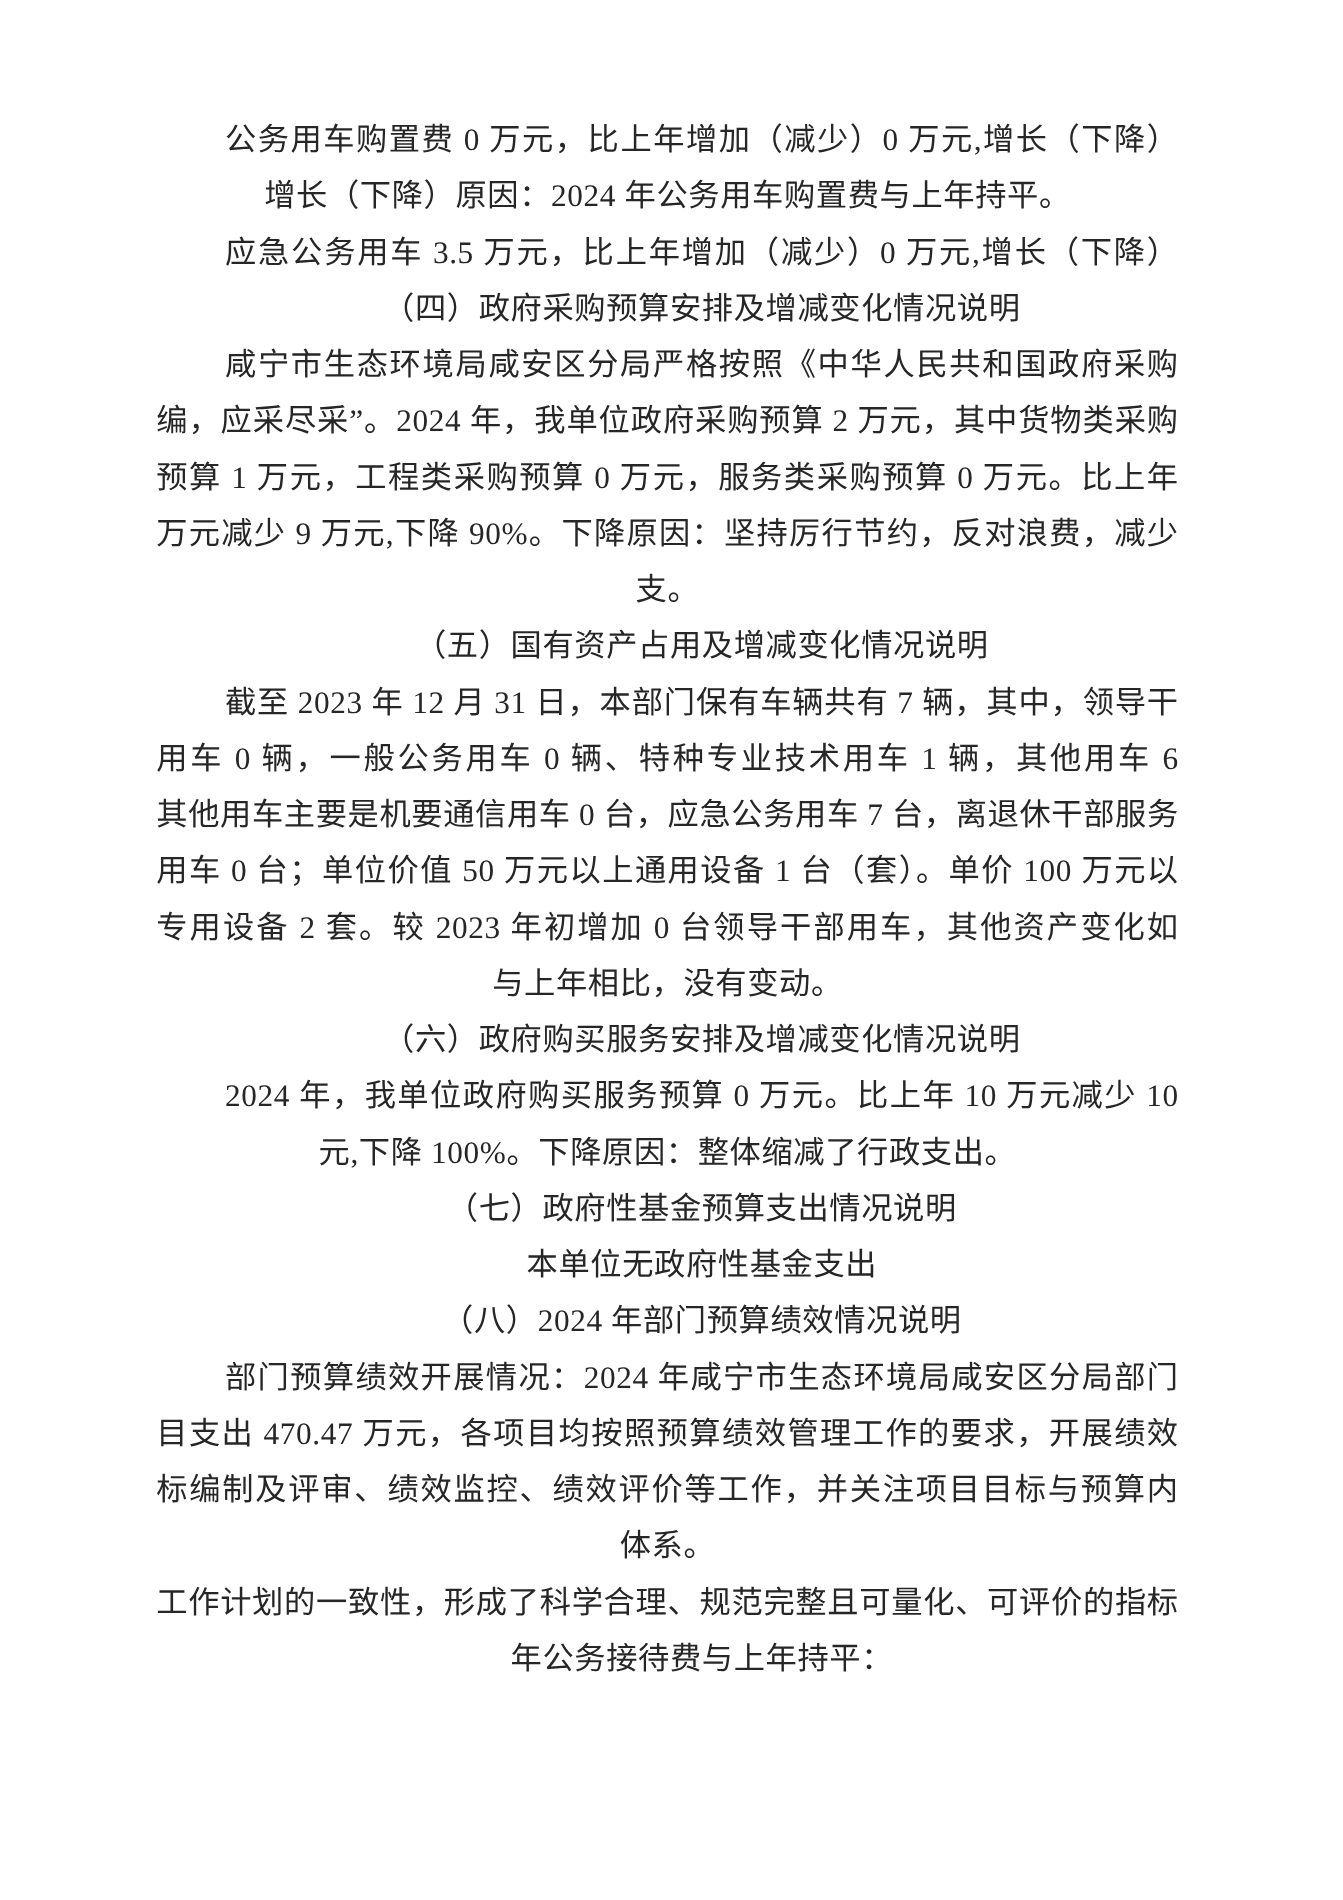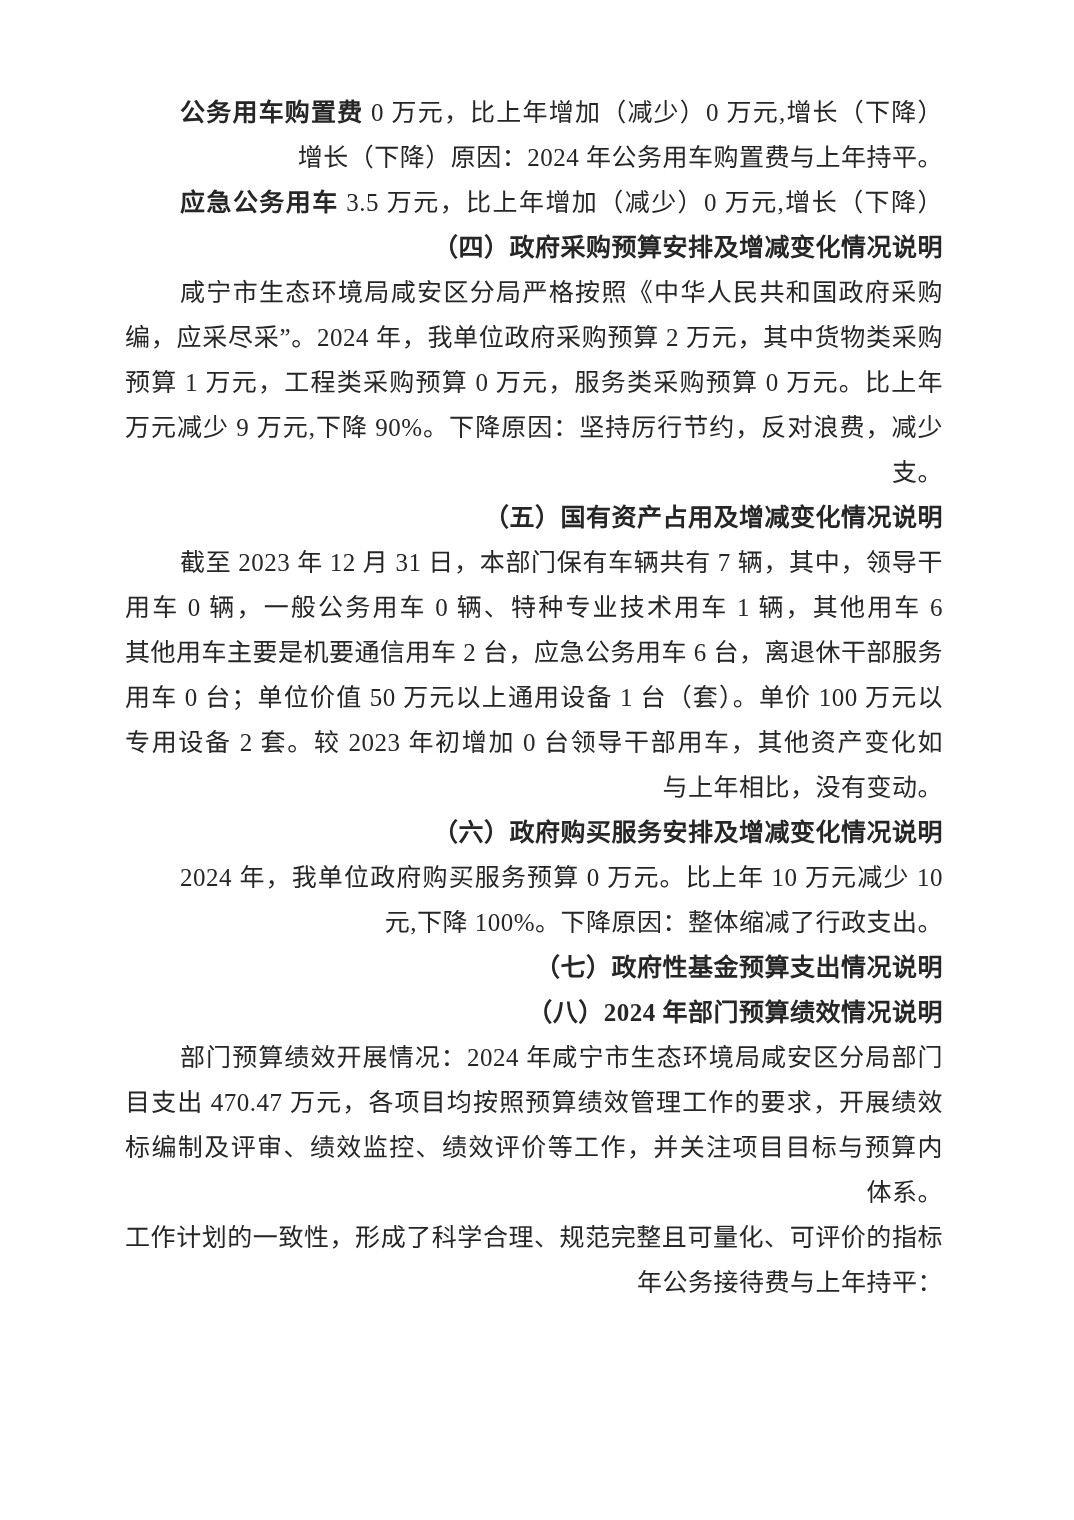--- a/index.html
+++ b/index.html
@@ -24,32 +24,32 @@
   .paragraph {
     margin: 0;
     padding: 0;
   }
   .line {
     font-size: 25px;
     line-height: 45px;
     height: 45px;
     overflow: hidden;
     color: #262626;
-    text-align: right;
+    text-align: center;
     letter-spacing: 0.5px;
   }
   .line.indent {
     padding-left: 55px;
   }
   .line.fill {
     text-align: justify;
     text-align-last: justify;
   }
   .run.bold {
-    font-weight: bold;
+    font-weight: normal;
   }
 </style>
 </head>
 <body>
 
 <div class="page" style="background: rgb(255, 255, 255); color: rgb(38, 38, 38);">
   <div class="text-block">
       <div class="paragraph">
         <div class="line indent fill"><span class="run bold">公务用车购置费</span><span class="run"> 0 万元，比上年增加（减少）0 万元,增长（下降）0%。</span></div>
         <div class="line"><span class="run">增长（下降）原因：2024 年公务用车购置费与上年持平。</span></div>
@@ -66,34 +66,37 @@
         <div class="line fill"><span class="run">预算 1 万元，工程类采购预算 0 万元，服务类采购预算 0 万元。比上年 10</span></div>
         <div class="line fill"><span class="run">万元减少 9 万元,下降 90%。下降原因：坚持厉行节约，反对浪费，减少开</span></div>
         <div class="line"><span class="run">支。</span></div>
       </div>
       <div class="paragraph">
         <div class="line indent"><span class="run bold">（五）国有资产占用及增减变化情况说明</span></div>
       </div>
       <div class="paragraph">
         <div class="line indent fill"><span class="run">截至 2023 年 12 月 31 日，本部门保有车辆共有 7 辆，其中，领导干部</span></div>
         <div class="line fill"><span class="run">用车 0 辆，一般公务用车 0 辆、特种专业技术用车 1 辆，其他用车 6 辆；</span></div>
-        <div class="line fill"><span class="run">其他用车主要是机要通信用车 2 台，应急公务用车 6 台，离退休干部服务</span></div>
+        <div class="line fill"><span class="run">其他用车主要是机要通信用车 0 台，应急公务用车 7 台，离退休干部服务</span></div>
         <div class="line fill"><span class="run">用车 0 台；单位价值 50 万元以上通用设备 1 台（套）。单价 100 万元以上</span></div>
         <div class="line fill"><span class="run">专用设备 2 套。较 2023 年初增加 0 台领导干部用车，其他资产变化如下：</span></div>
         <div class="line"><span class="run">与上年相比，没有变动。</span></div>
       </div>
       <div class="paragraph">
         <div class="line indent"><span class="run bold">（六）政府购买服务安排及增减变化情况说明</span></div>
       </div>
       <div class="paragraph">
         <div class="line indent fill"><span class="run">2024 年，我单位政府购买服务预算 0 万元。比上年 10 万元减少 10 万</span></div>
         <div class="line"><span class="run">元,下降 100%。下降原因：整体缩减了行政支出。</span></div>
       </div>
       <div class="paragraph">
         <div class="line indent"><span class="run bold">（七）政府性基金预算支出情况说明</span></div>
+      </div>
+      <div class="paragraph">
+        <div class="line indent"><span class="run">本单位无政府性基金支出</span></div>
       </div>
       <div class="paragraph">
         <div class="line indent"><span class="run bold">（八）2024 年部门预算绩效情况说明</span></div>
       </div>
       <div class="paragraph">
         <div class="line indent fill"><span class="run">部门预算绩效开展情况：2024 年咸宁市生态环境局咸安区分局部门项</span></div>
         <div class="line fill"><span class="run">目支出 470.47 万元，各项目均按照预算绩效管理工作的要求，开展绩效目</span></div>
         <div class="line fill"><span class="run">标编制及评审、绩效监控、绩效评价等工作，并关注项目目标与预算内容、</span></div>
         <div class="line"><span class="run">体系。</span></div>
         <div class="line fill"><span class="run">工作计划的一致性，形成了科学合理、规范完整且可量化、可评价的指标</span></div>

